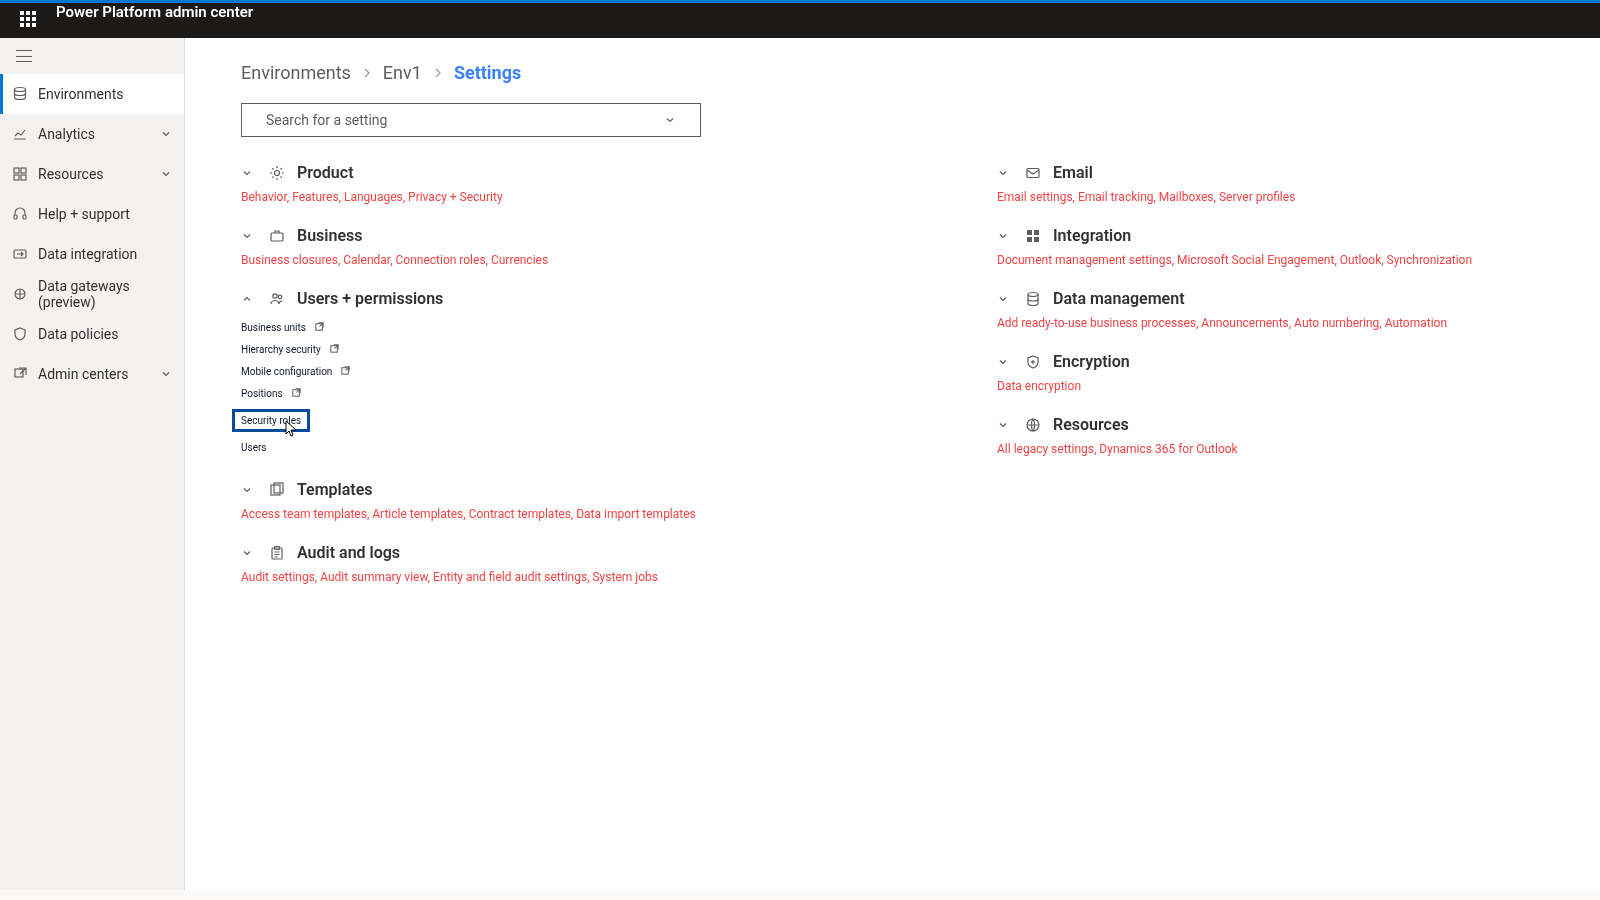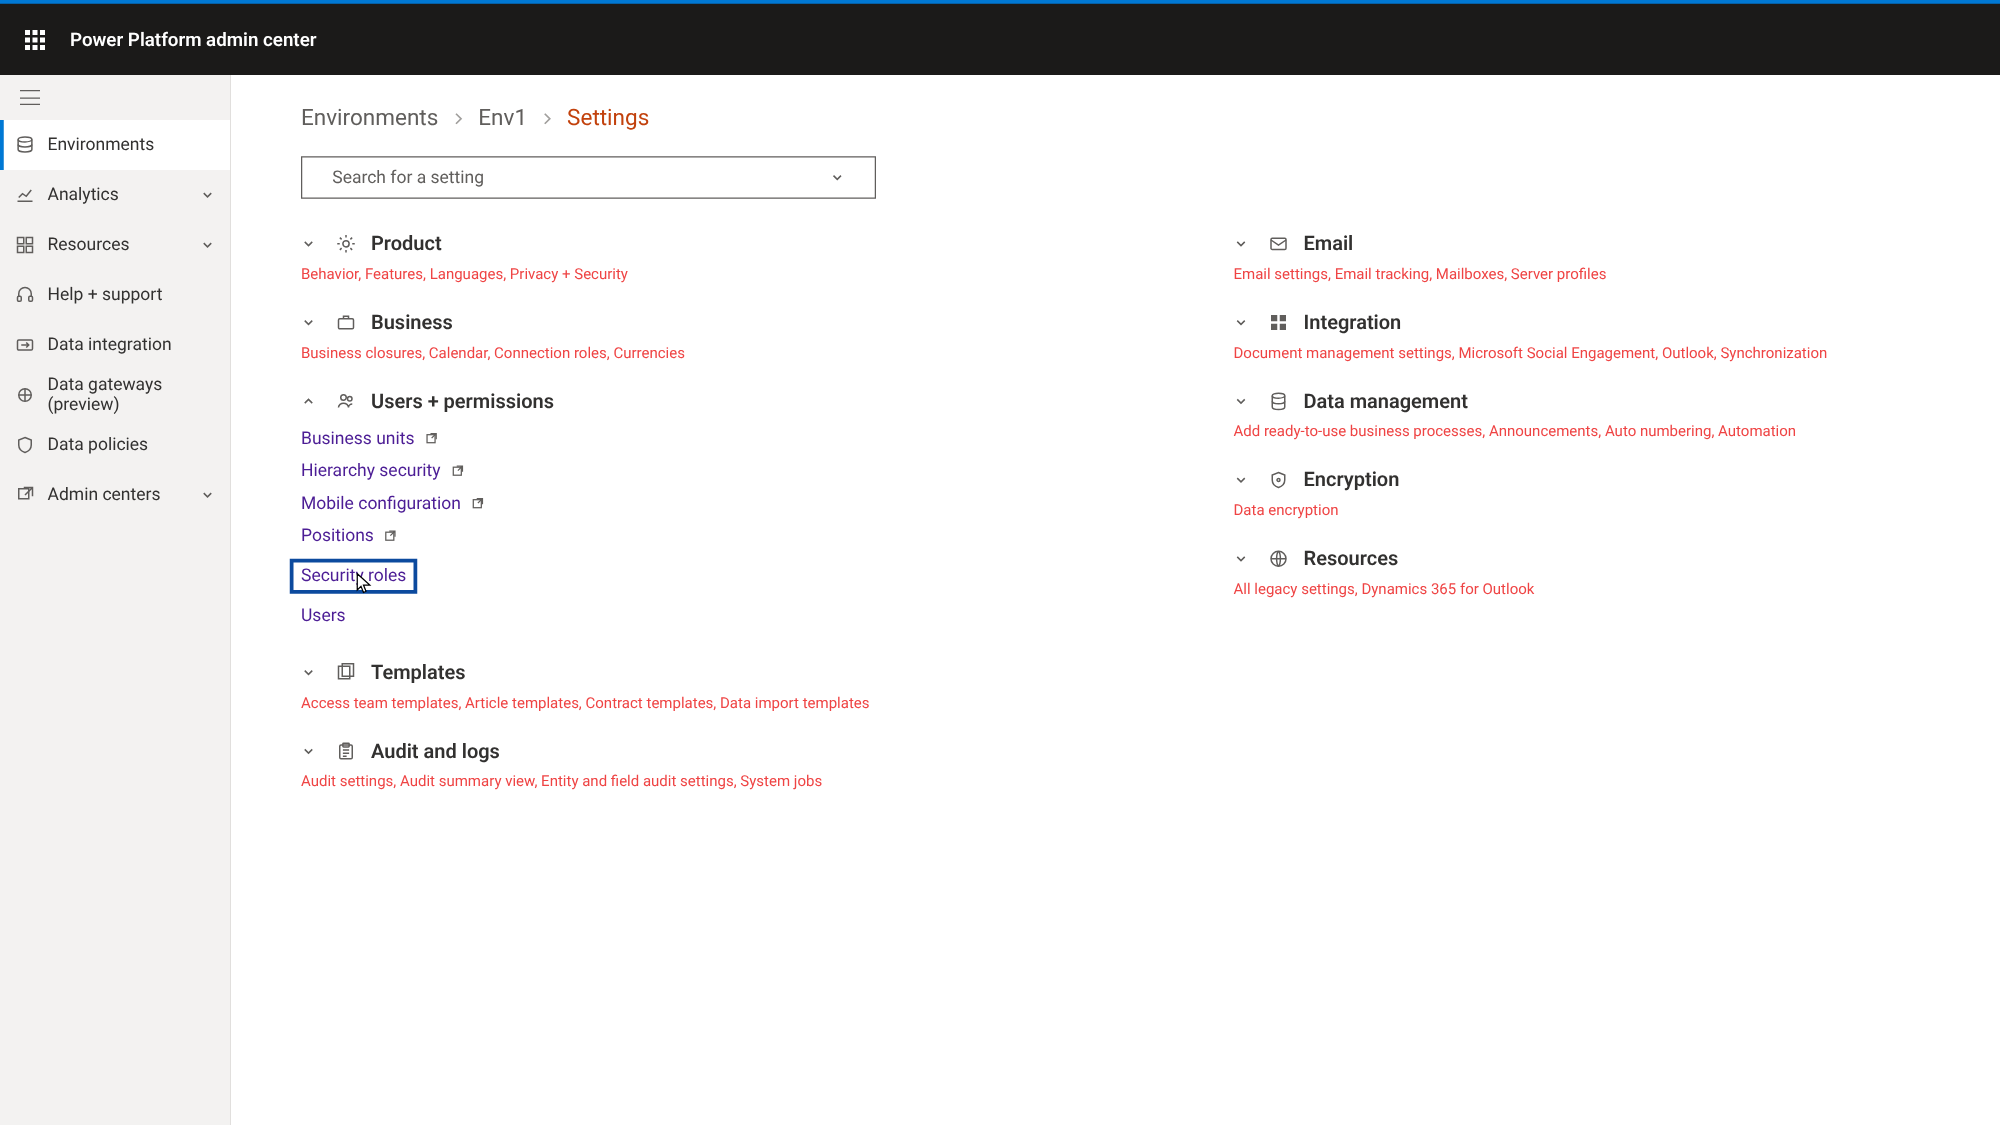--- a/index.html
+++ b/index.html
@@ -1,53 +1,53 @@
 <!DOCTYPE html>
 <html><head>
 <meta charset="utf-8">
 <style>
 *{box-sizing:border-box;margin:0;padding:0;font-family:"Segoe UI",-apple-system,BlinkMacSystemFont,Roboto,sans-serif}
 body{background:#faf9f8;color:#323130;font-size:14px}
-.topbar{height:60px;background:#1b1a19;color:#fff;display:flex;align-items:center;padding:0 12px;border-top:3px solid #0078d4}
+.topbar{height:38px;background:#1b1a19;color:#fff;display:flex;align-items:flex-start;padding:0 12px;border-top:3px solid #0078d4}
 .waffle{width:32px;height:32px;display:flex;align-items:center;justify-content:center;cursor:pointer;margin-right:12px}
 .waffle-grid{width:16px;height:16px;display:grid;grid-template-columns:repeat(3,4px);grid-template-rows:repeat(3,4px);gap:2px}
 .waffle-grid span{background:#fff;width:4px;height:4px}
 .app-title{font-size:15px;font-weight:600}
 .shell{display:flex;height:calc(100vh - 48px)}
 .sidebar{width:185px;background:#f3f2f1;border-right:1px solid #e1dfdd;display:flex;flex-direction:column}
 .hamburger{padding:12px 16px;cursor:pointer}
 .hamburger-lines{width:16px;height:12px;display:flex;flex-direction:column;justify-content:space-between}
 .hamburger-lines span{height:1px;background:#605e5c}
 .nav-item{display:flex;align-items:center;padding:0 12px;height:40px;cursor:pointer;position:relative}
 .nav-item.selected{background:#fff}
 .nav-item.selected::before{content:"";position:absolute;left:0;top:0;bottom:0;width:3px;background:#0078d4}
 .nav-icon{width:16px;height:16px;margin-right:10px;display:flex;align-items:center;justify-content:center;color:#605e5c;flex-shrink:0}
 .nav-label{flex:1;font-size:14px;color:#323130}
 .nav-chevron{width:12px;height:12px;color:#605e5c;display:flex;align-items:center;justify-content:center}
 .main{flex:1;background:#fff;overflow:auto;padding:24px 0 24px 56px}
 .breadcrumb{display:flex;align-items:center;font-size:18px;margin-bottom:20px}
 .bc-link{color:#605e5c}
 .bc-sep{margin:0 10px;color:#a19f9d}
-.bc-current{font-weight:400;color:#c2410c}
+.bc-current{font-weight:700;color:#3b82f6}
 .search-box{width:460px;height:34px;border:1px solid #605e5c;display:flex;align-items:center;padding:0 24px;margin-bottom:26px;position:relative}
 .search-box input{border:none;outline:none;flex:1;font-size:14px;color:#605e5c;background:transparent}
 .search-box input::placeholder{color:#605e5c}
 .search-chev{color:#605e5c}
-.columns{display:flex;gap:6px}
+.columns{display:flex;gap:16px}
 .col{flex:0 0 740px}
 .col2{flex:0 0 740px}
 .cat{margin-bottom:22px}
 .cat-head{display:flex;align-items:center;cursor:pointer;margin-bottom:8px}
 .cat-chev{width:20px;color:#605e5c;margin-right:8px;display:flex;align-items:center}
 .cat-icon{width:18px;margin-right:10px;color:#605e5c;display:flex;align-items:center}
 .cat-title{font-size:16px;font-weight:600;color:#323130}
 .cat-sub{color:#ef4444;font-size:12px;padding-left:0}
 .sub-list{padding-left:0;margin-top:6px}
 .sub-item{display:flex;align-items:center;padding:5px 0;cursor:pointer}
-.sub-label{color:#4c1d95;font-size:14px}
+.sub-label{color:#0f172a;font-size:10px}
 .ext-icon{width:12px;height:12px;margin-left:8px;color:#605e5c}
 .highlighted{border:3px solid #0c4a9e;padding:3px 6px;display:inline-flex;margin-left:-9px}
 .cursor{position:absolute;width:16px;height:20px;pointer-events:none}
 svg{display:block}
 </style>
 </head>
 <body>
 
 <div class="topbar">
   <div class="waffle">

